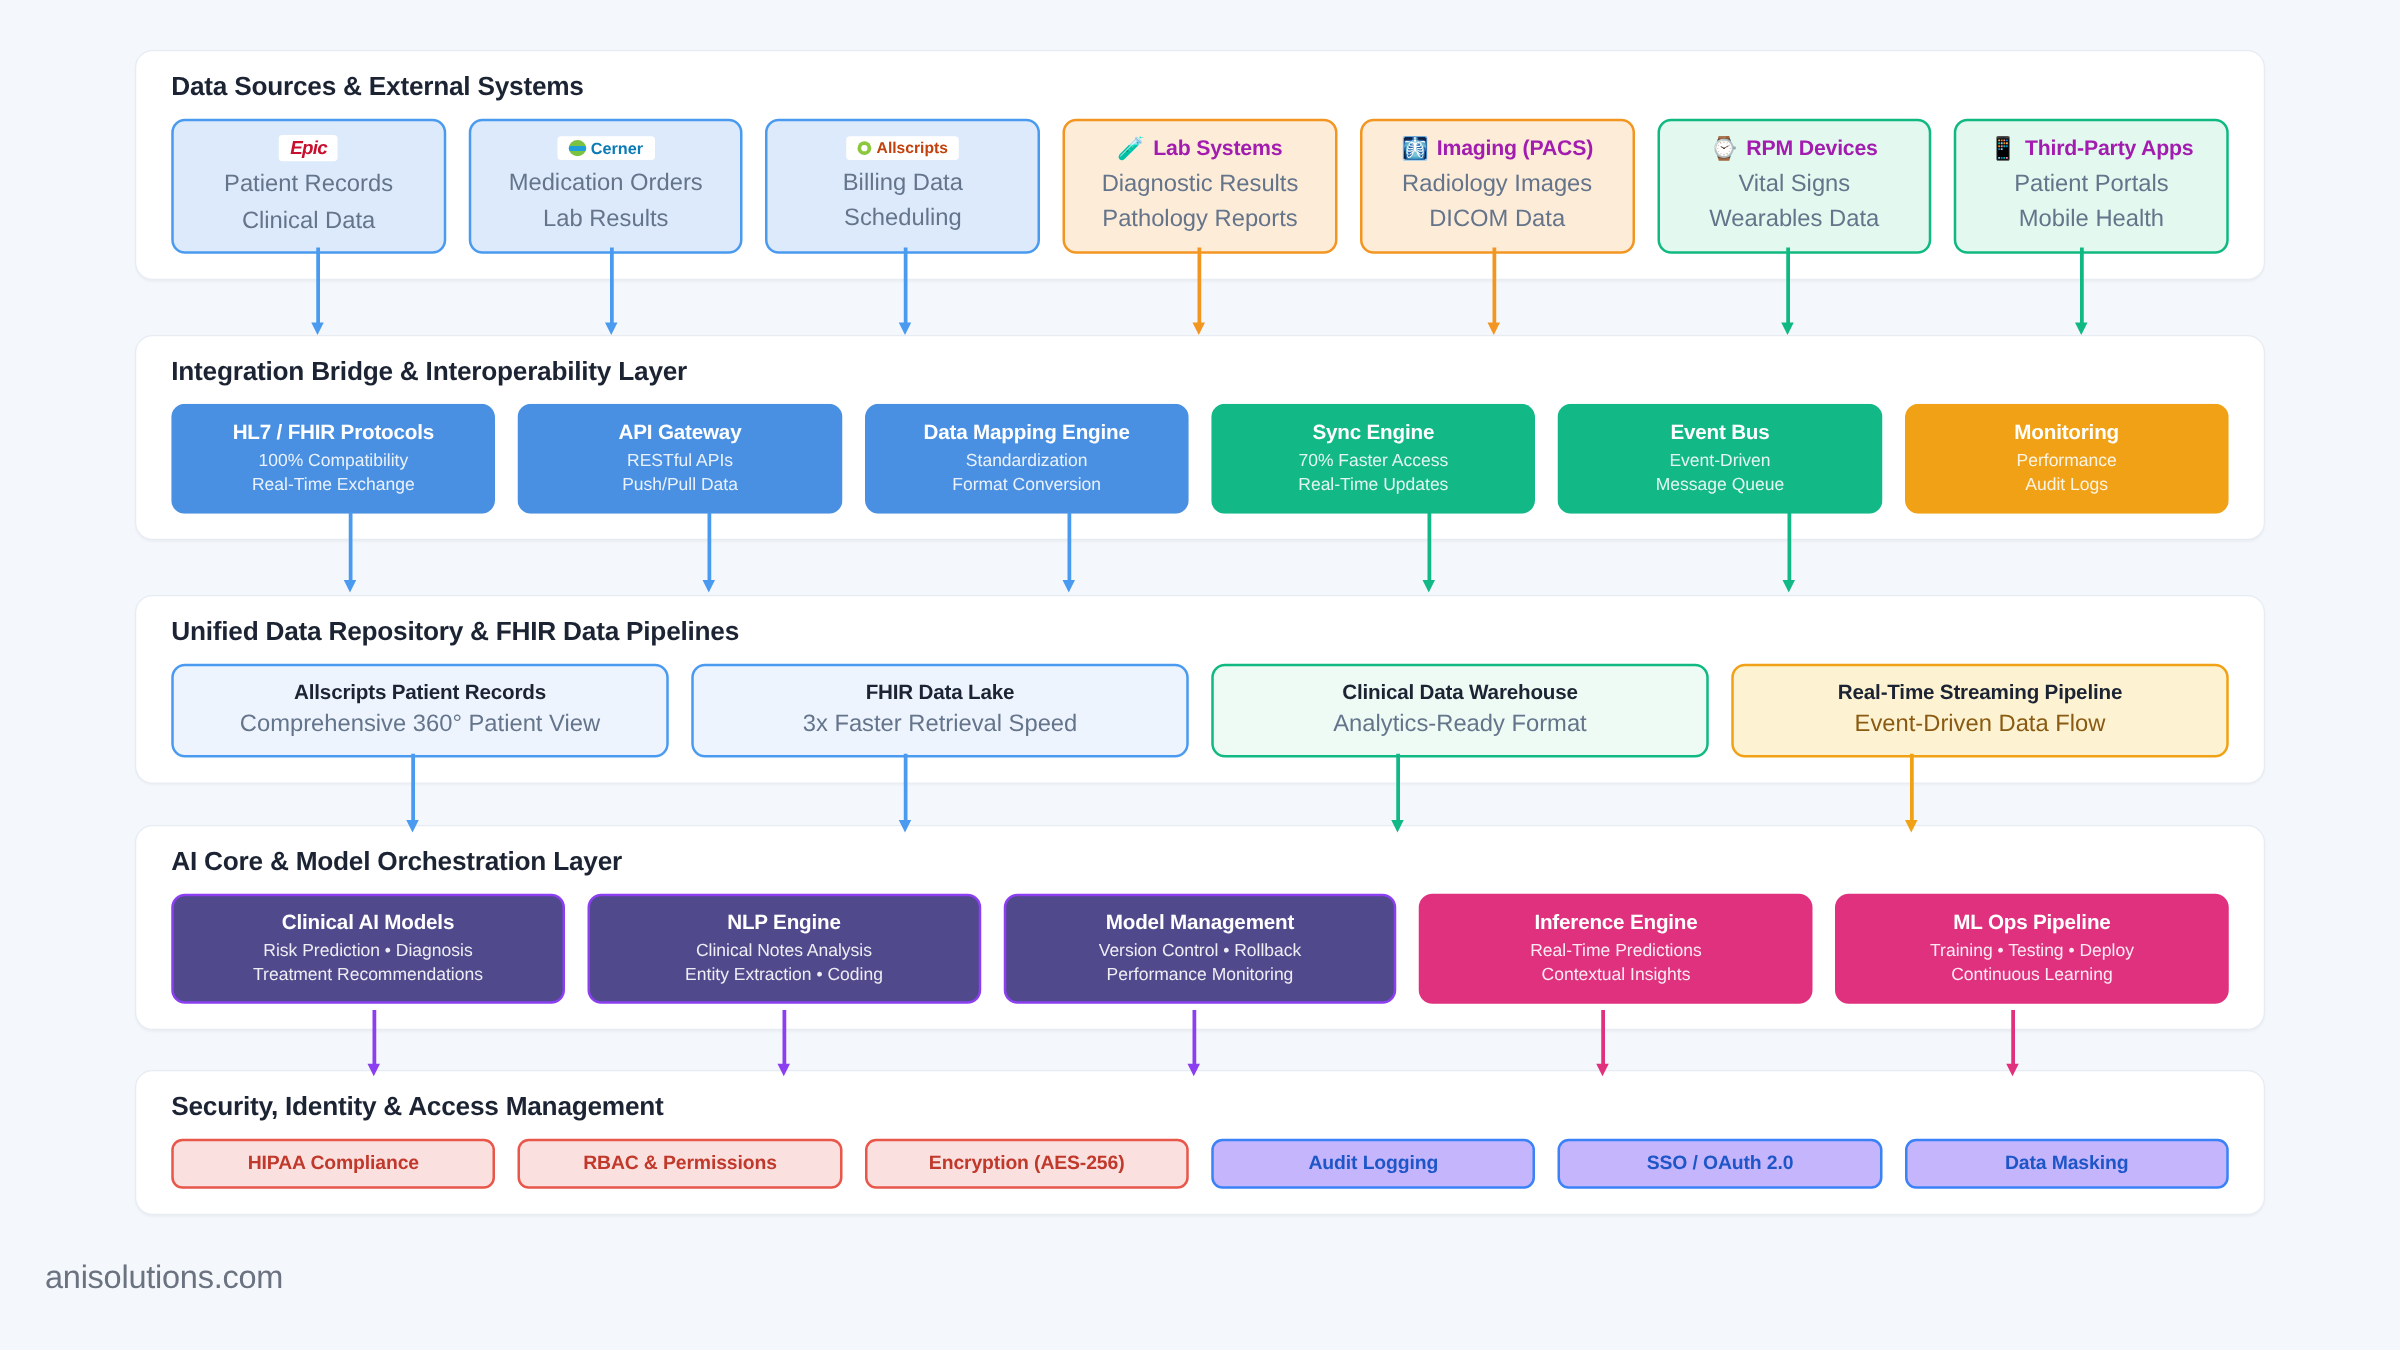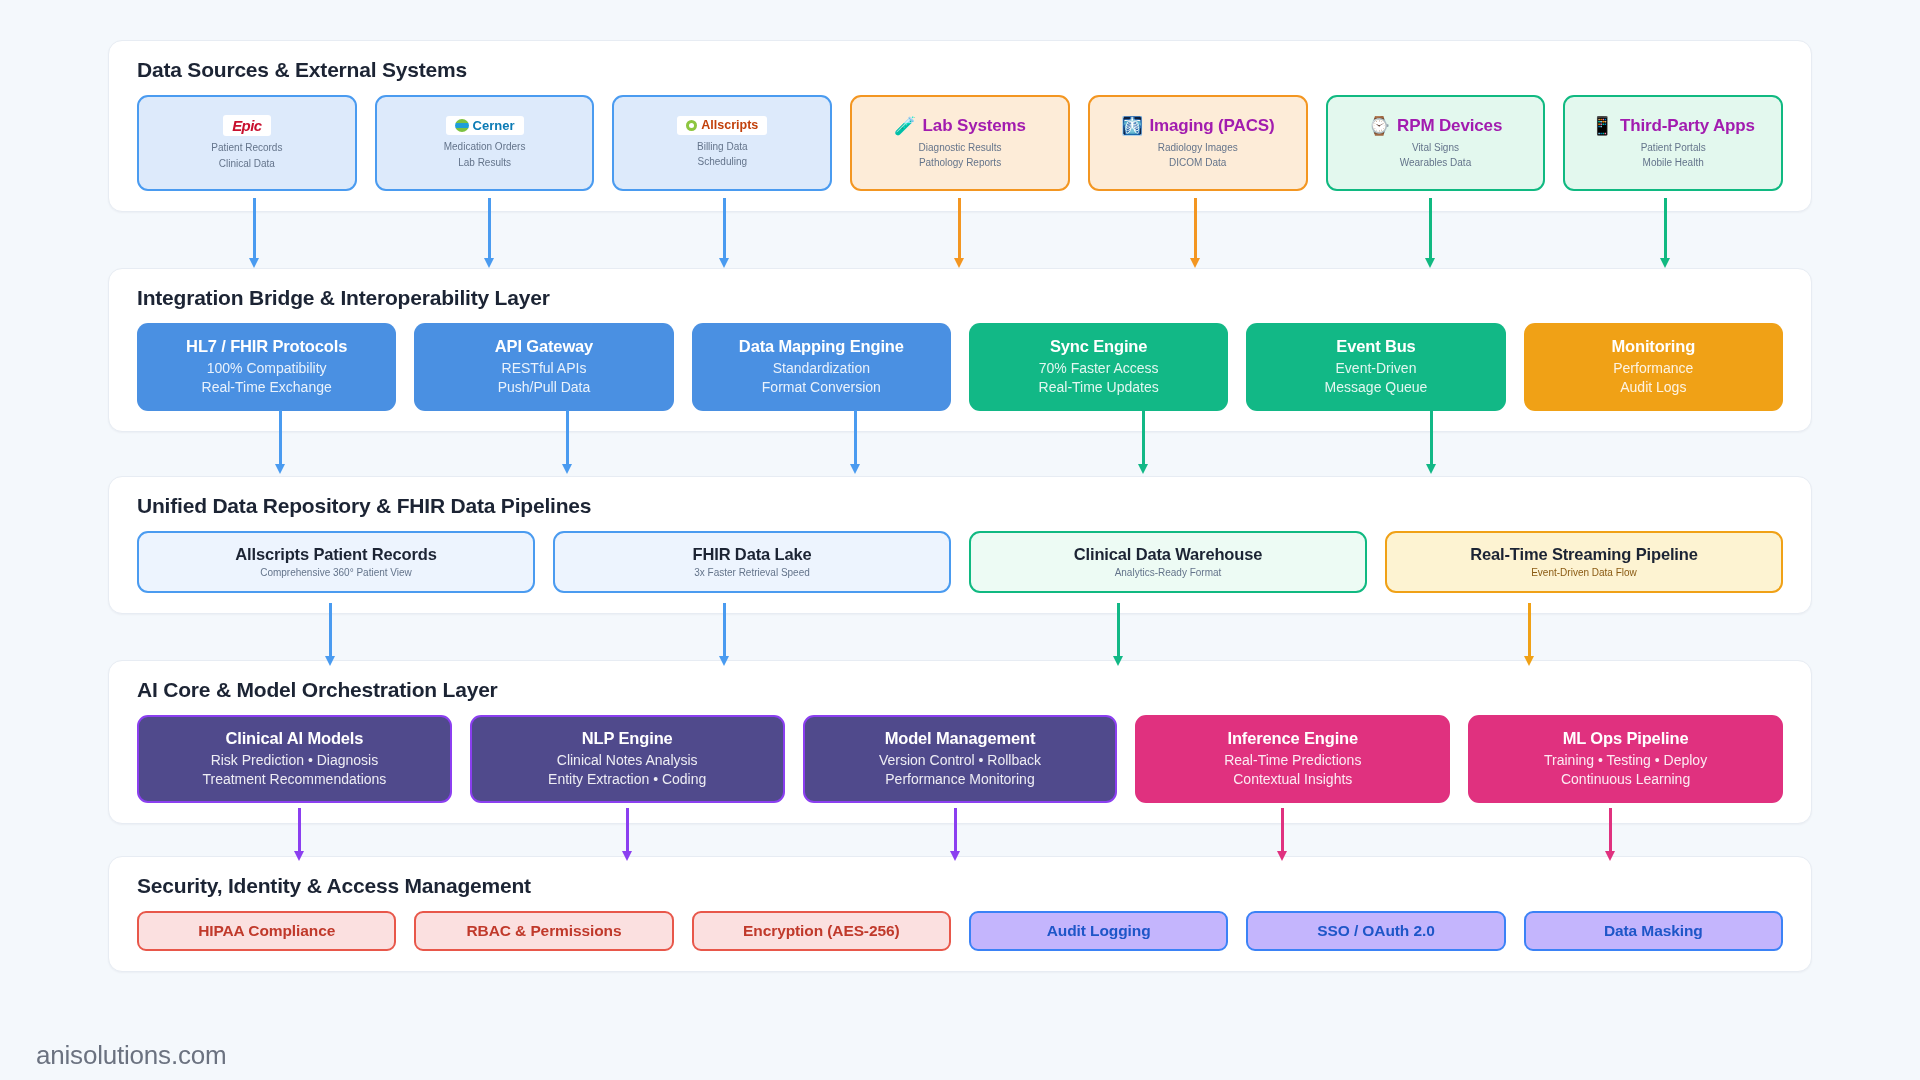--- a/index.html
+++ b/index.html
@@ -35,20 +35,21 @@
     color: #1c2434;
     letter-spacing: -0.2px;
     padding: 17px 0 0 28px;
     line-height: 1.1;
   }
   .cards {
     display: flex;
     gap: 18px;
     padding: 14px 28px 20px 28px;
     align-items: stretch;
+    justify-content: center;
   }
 
   
   .card {
     flex: 1 1 0;
     border-radius: 11px;
     border: 2px solid transparent;
     display: flex;
     flex-direction: column;
     align-items: center;
@@ -56,21 +57,21 @@
     text-align: center;
     padding: 11px 8px;
   }
   .card .t {
     font-size: 16.5px;
     font-weight: bold;
     line-height: 1.25;
     letter-spacing: -0.15px;
   }
   .card .s {
-    font-size: 10px;
+    font-size: 19px;
     line-height: 1.45;
     font-weight: normal;
   }
 
   
   .src { min-height: 96px; gap: 1px; }
   .src .logo-chip {
     background: #ffffff;
     border-radius: 3px;
     padding: 3px 9px;
@@ -158,21 +159,21 @@
     position: absolute; left: -4.25px; bottom: 0;
     width: 0; height: 0;
     border-left: 5.75px solid transparent;
     border-right: 5.75px solid transparent;
   }
 
   
   .footer {
     position: absolute;
     left: 36px;
-    top: 1040px;
+    top: 1006px;
     font-size: 26px;
     color: #6b7280;
     letter-spacing: -0.2px;
   }
 </style>
 </head>
 <body>
 
 <div id="stage">
 

